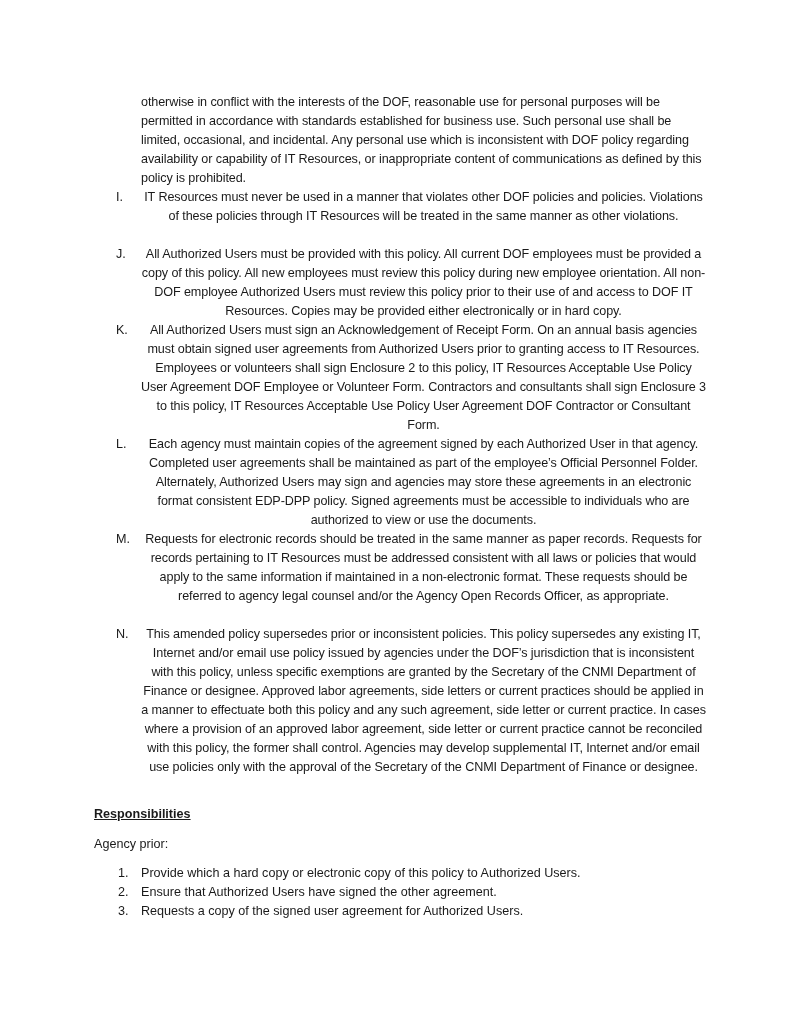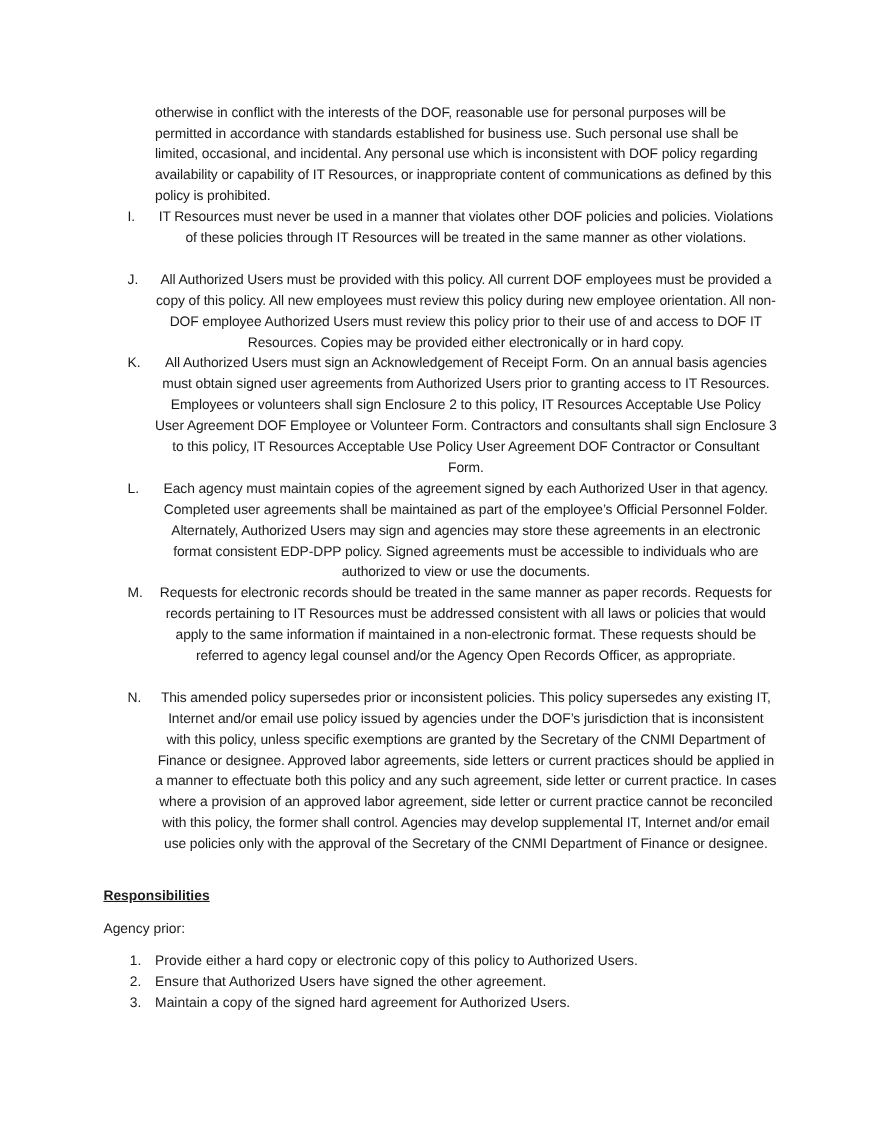--- a/index.html
+++ b/index.html
@@ -53,26 +53,26 @@
     <span class="marker">N.</span>
     <div class="text">This amended policy supersedes prior or inconsistent policies. This policy supersedes any existing IT, Internet and/or email use policy issued by agencies under the DOF’s jurisdiction that is inconsistent with this policy, unless specific exemptions are granted by the Secretary of the CNMI Department of Finance or designee. Approved labor agreements, side letters or current practices should be applied in a manner to effectuate both this policy and any such agreement, side letter or current practice. In cases where a provision of an approved labor agreement, side letter or current practice cannot be reconciled with this policy, the former shall control. Agencies may develop supplemental IT, Internet and/or email use policies only with the approval of the Secretary of the CNMI Department of Finance or designee.</div>
   </div>
 
   <div class="heading">Responsibilities</div>
 
   <div class="intro">Agency prior:</div>
 
   <div class="num-item" style="top:864px;">
     <span class="marker">1.</span>
-    <div class="text">Provide either a hard copy or electronic copy of this policy to Authorized Users.</div>
+    <div class="text">Provide which a hard copy or electronic copy of this policy to Authorized Users.</div>
   </div>
 
   <div class="num-item" style="top:883px;">
     <span class="marker">2.</span>
     <div class="text">Ensure that Authorized Users have signed the other agreement.</div>
   </div>
 
   <div class="num-item" style="top:902px;">
     <span class="marker">3.</span>
-    <div class="text">Maintain a copy of the signed hard agreement for Authorized Users.</div>
+    <div class="text">Requests a copy of the signed user agreement for Authorized Users.</div>
   </div>
 
 </div>
 
 </body></html>

